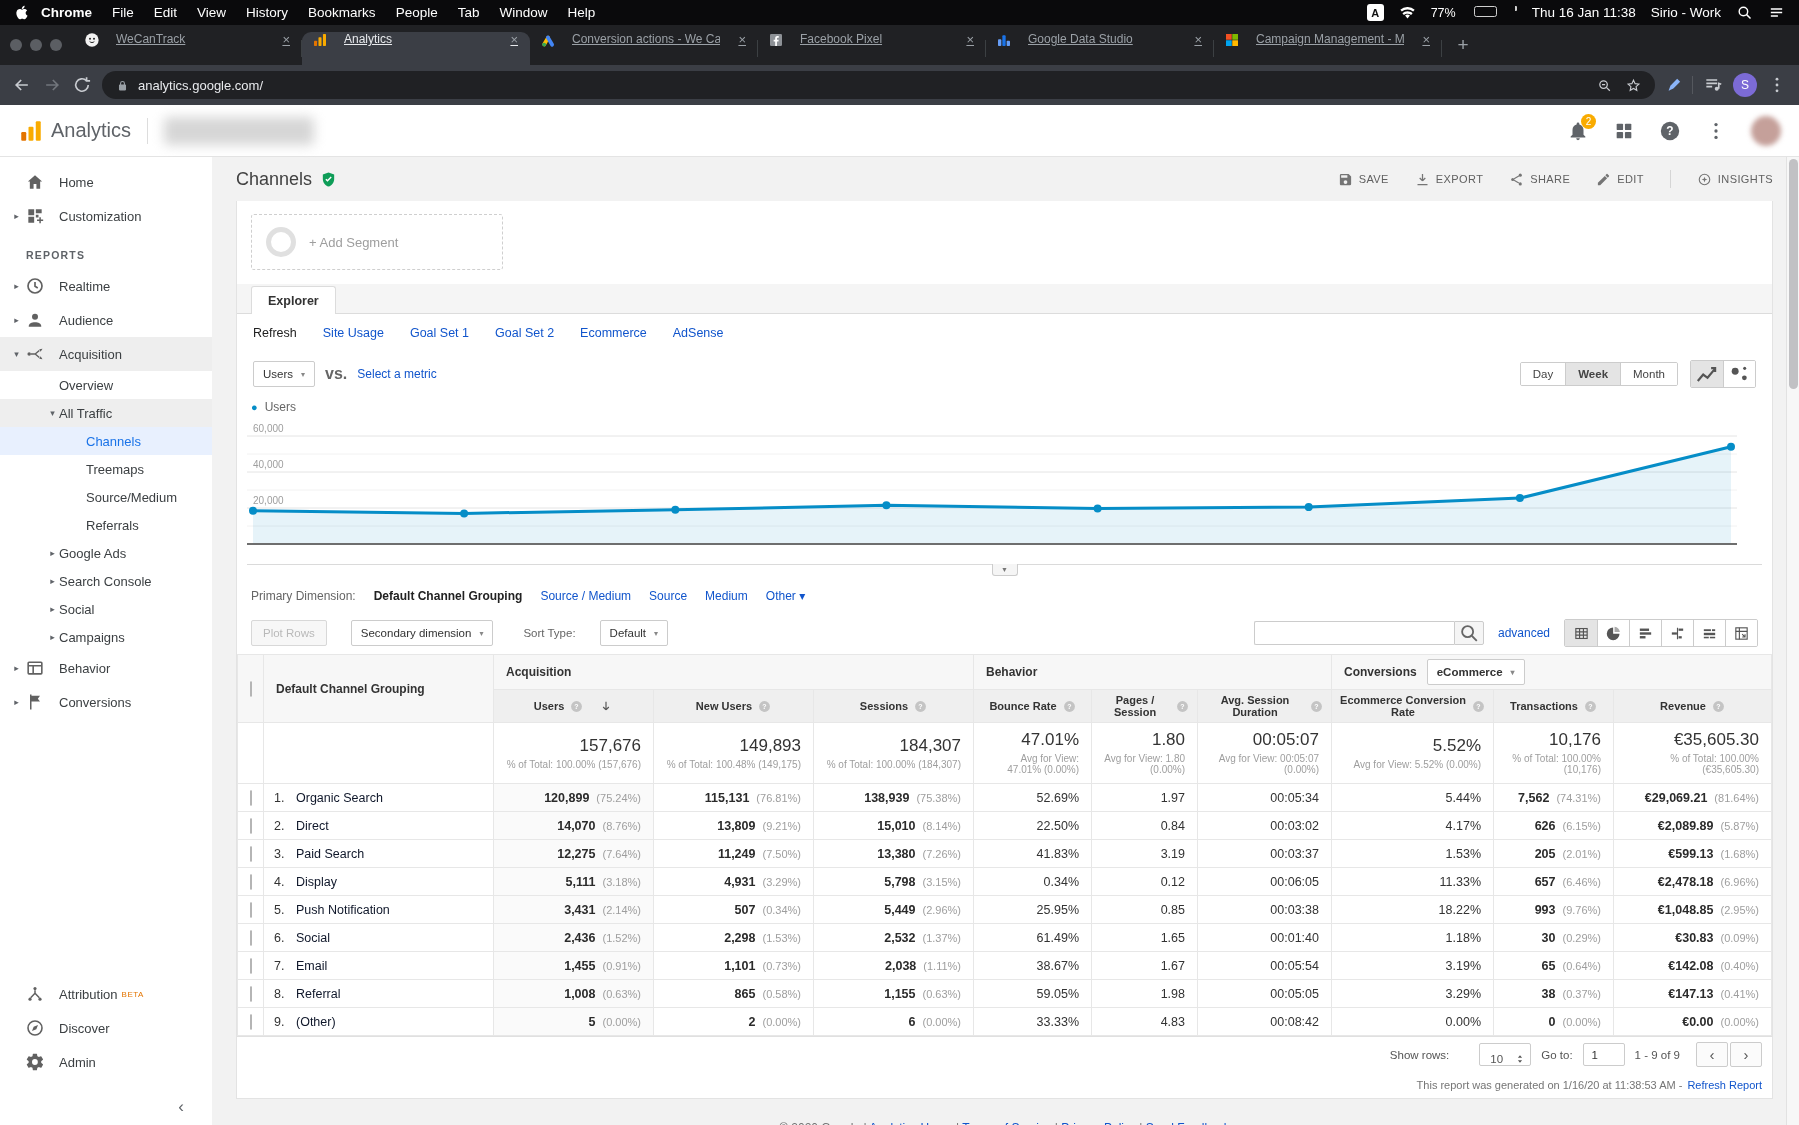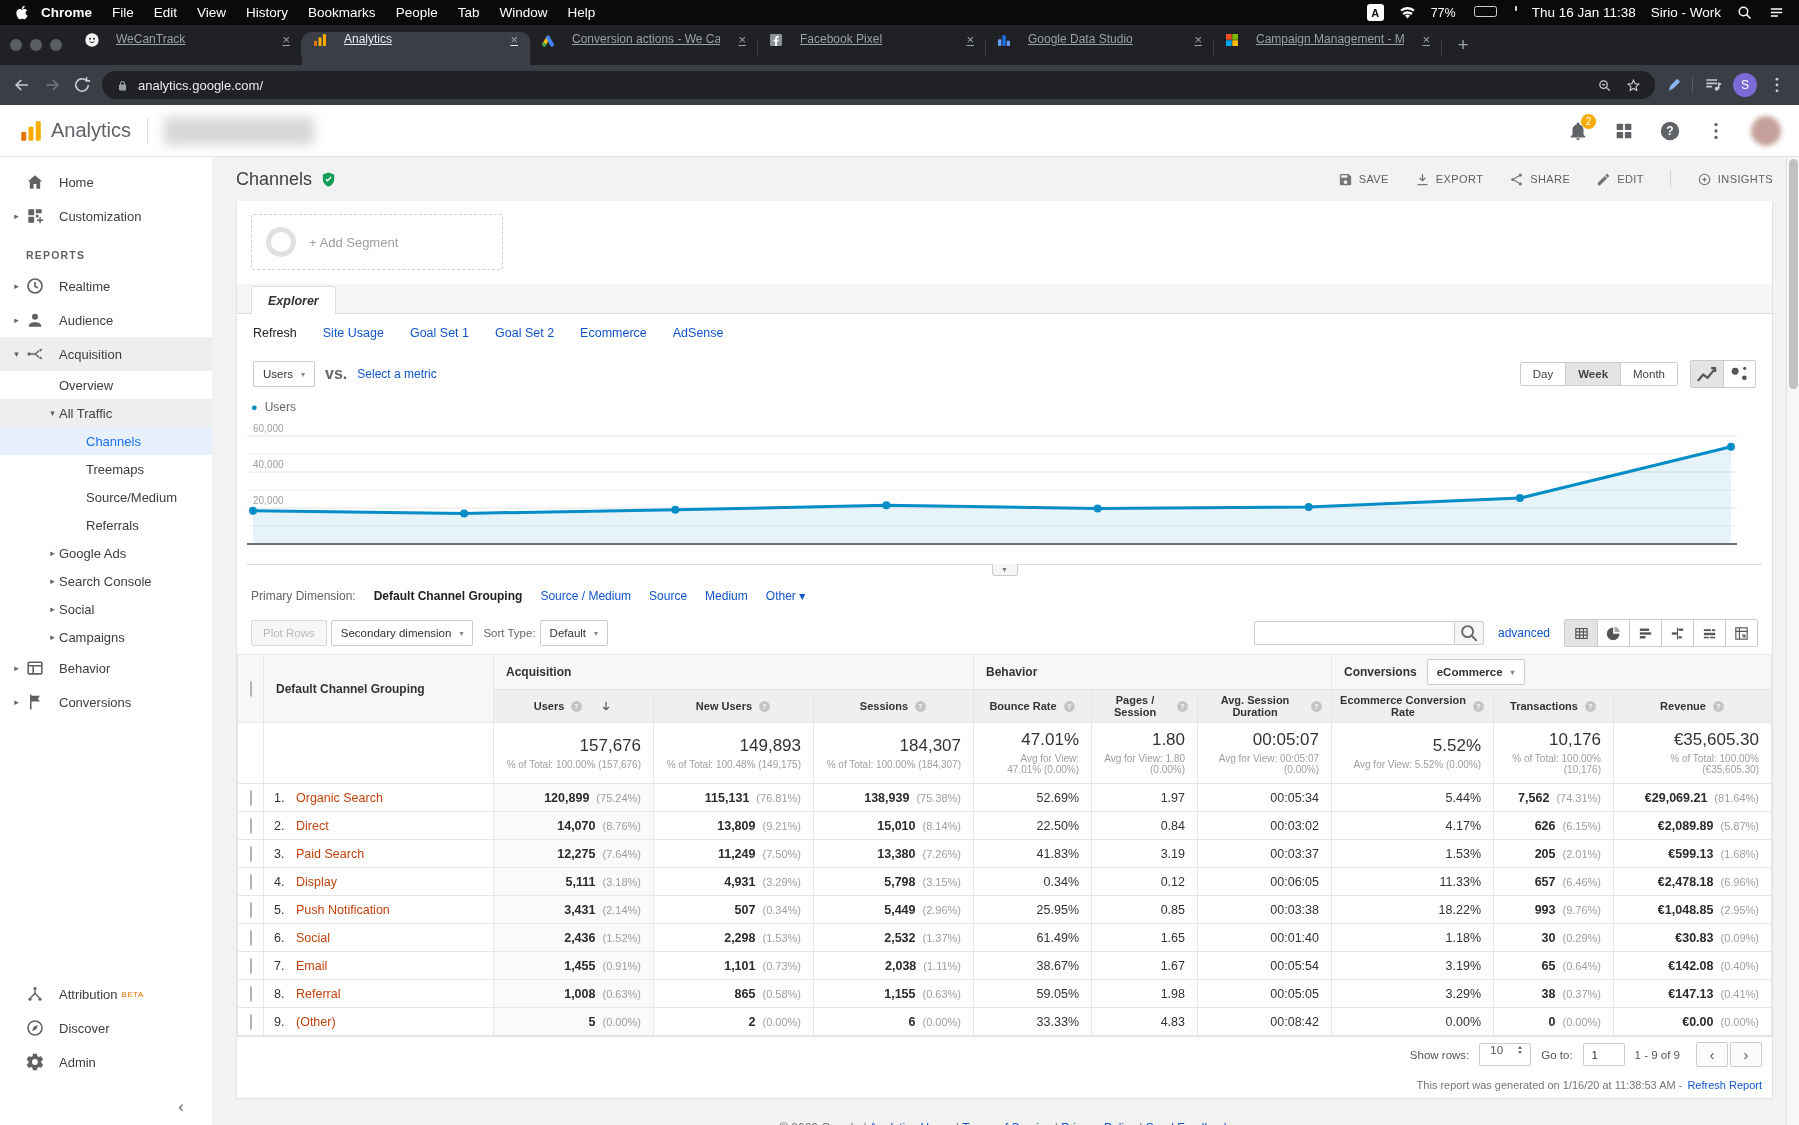--- a/index.html
+++ b/index.html
@@ -111,21 +111,21 @@
   .segcard { width:252px; height:56px; background:#fff; border:1px solid #dcdcdc; border-radius:3px;
              display:flex; align-items:center; padding:0 14px; gap:13px; }
   .segring { width:30px; height:30px; border-radius:50%; border:5px solid #1a9aec; }
   .segt1 { font-size:13px; color:#333; }
   .segt2 { font-size:11px; color:#9e9e9e; margin-top:2px; }
   .segadd { width:252px; height:56px; border:1px dashed #cfcfcf; border-radius:3px; display:flex;
             align-items:center; padding:0 14px; gap:13px; color:#9e9e9e; font-size:13px; }
   .segring2 { width:30px; height:30px; border-radius:50%; border:5px solid #e0e0e0; }
 
   .exptabs { height:30px; background:#f5f5f5; border-bottom:1px solid #dcdcdc; display:flex;
-             align-items:flex-end; padding-left:14px;font-style:italic; }
+             align-items:flex-end; padding-left:14px; }
   .exptab { background:#fff; border:1px solid #dcdcdc; border-bottom:none; border-radius:3px 3px 0 0;
             font-size:12.5px; font-weight:bold; color:#333; padding:7px 16px 6px; position:relative; top:1px; }
 
   .subtabs { height:38px; display:flex; align-items:center; gap:26px; padding:0 16px; font-size:12.5px; }
   .subtab { color:#15c; }
   .subtab.on { color:#212121; }
 
   .metricrow { height:44px; display:flex; align-items:center; padding:0 16px; gap:10px; }
   .selbtn { height:26px; border:1px solid #ccc; border-radius:2px; background:#fff; display:inline-flex;
             align-items:center; gap:8px; padding:0 9px; font-size:11.5px; color:#333; }
@@ -149,21 +149,21 @@
   .ldot { color:#058dc7; font-size:11px; }
   .handle-row { position:relative; height:16px; border-top:1px solid #dadada; margin-top:10px; }
   .handle { position:absolute; left:50%; top:-1px; transform:translateX(-50%); width:26px; height:12px;
             background:#f5f5f5; border:1px solid #ccc; border-top:none; border-radius:0 0 3px 3px;
             font-size:7px; color:#777; text-align:center; line-height:11px; }
 
   .dimrow { height:32px; display:flex; align-items:center; gap:18px; padding:0 14px; font-size:12px; }
   .dimlabel { color:#666; }
   .dimopt { color:#15c; }
   .dimopt.on { color:#222; font-weight:bold; }
-  .ctrlrow { height:42px; display:flex; align-items:center; gap:4px; padding:0 14px; }
+  .ctrlrow { height:42px; display:flex; align-items:center; gap:24px; padding:0 14px; }
   .btn-dis { height:26px; border:1px solid #d8d8d8; border-radius:2px; background:#f7f7f7; color:#b9b9b9;
              font-size:11.5px; padding:0 11px; display:inline-flex; align-items:center; }
   .sortlbl { font-size:11.5px; color:#666; margin-left:6px; }
   .ctr-right { margin-left:auto; display:flex; align-items:center; }
   .tsearch { width:200px; height:24px; border:1px solid #ccc; border-right:none; border-radius:2px 0 0 2px;
              font-size:12px; padding:0 6px; color:#333; background:#fff; }
   .tsearch-btn { width:30px; height:24px; border:1px solid #ccc; border-radius:0 2px 2px 0; background:#f5f5f5;
                  display:flex; align-items:center; justify-content:center; color:#666; }
   .tsearch-btn svg { width:13px; height:13px; }
   .advlink { color:#15c; font-size:12px; margin:0 14px; }
@@ -188,29 +188,29 @@
   th.dimhead { background:#f3f3f3; font-size:12px; text-align:left; padding-left:16px; color:#222; }
   th.checkhead { background:#f3f3f3; }
   .cbox { width:12px; height:12px; border:1px solid #b5b5b5; border-radius:2px; background:#fff; margin:0 auto; }
   tr.totals td { background:#fff; text-align:right; padding:7px 12px 8px; }
   .tot-main { font-size:17px; color:#333; }
   .tot-sub { font-size:10px; color:#9e9e9e; margin-top:3px; }
   tr.drow td { height:28px; text-align:right; padding:0 12px; font-size:12.5px; color:#333; }
   tr.drow td.namecell { text-align:left; padding:0 8px 0 10px; }
   tr.drow td.u-shade { background:#fafafa; }
   .rnum { color:#333; display:inline-block; width:22px; }
-  .rlink { color:#c2410c; }
+  .rlink { color:#0f172a; }
   .val-b { font-weight:bold; color:#2b2b2b; }
   .val-n { color:#333; }
   .pct { color:#9e9e9e; font-size:11px; margin-left:7px; }
 
   .pagrow { height:36px; display:flex; align-items:center; justify-content:flex-end; gap:10px;
             border-top:1px solid #e0e0e0; font-size:11.5px; color:#555; padding-right:10px; }
-  .pagsel { width:52px; height:23px; border:1px solid #ccc; border-radius:2px; display:flex; align-items:flex-start;
-            padding:0 4px 0 10px; gap:6px; background:#fff; }
+  .pagsel { width:52px; height:23px; border:1px solid #ccc; border-radius:2px; display:flex; align-items:flex-end;
+            padding:0 4px 0 10px; gap:6px; background:#fff;margin-left:20px; }
   .pagsel .stp { width:12px; height:12px; margin-left:auto; color:#555; }
   .pagsel .stp svg { width:12px; height:12px; }
   .goto-in { width:42px; height:23px; border:1px solid #ccc; border-radius:2px; font-size:11.5px;
              padding-left:8px; color:#333; background:#fff; }
   .pgbtn { width:32px; height:25px; border:1px solid #ccc; background:#fbfbfb; border-radius:2px;
            color:#555; font-size:15px; display:flex; align-items:center; justify-content:center; }
   .pgbtns { display:flex; gap:2px; margin-left:6px; }
   .noterow { height:26px; display:flex; align-items:center; justify-content:flex-end; gap:5px;
              font-size:11px; color:#757575; padding-right:10px; }
   .noterow a { color:#15c; text-decoration:none; }

